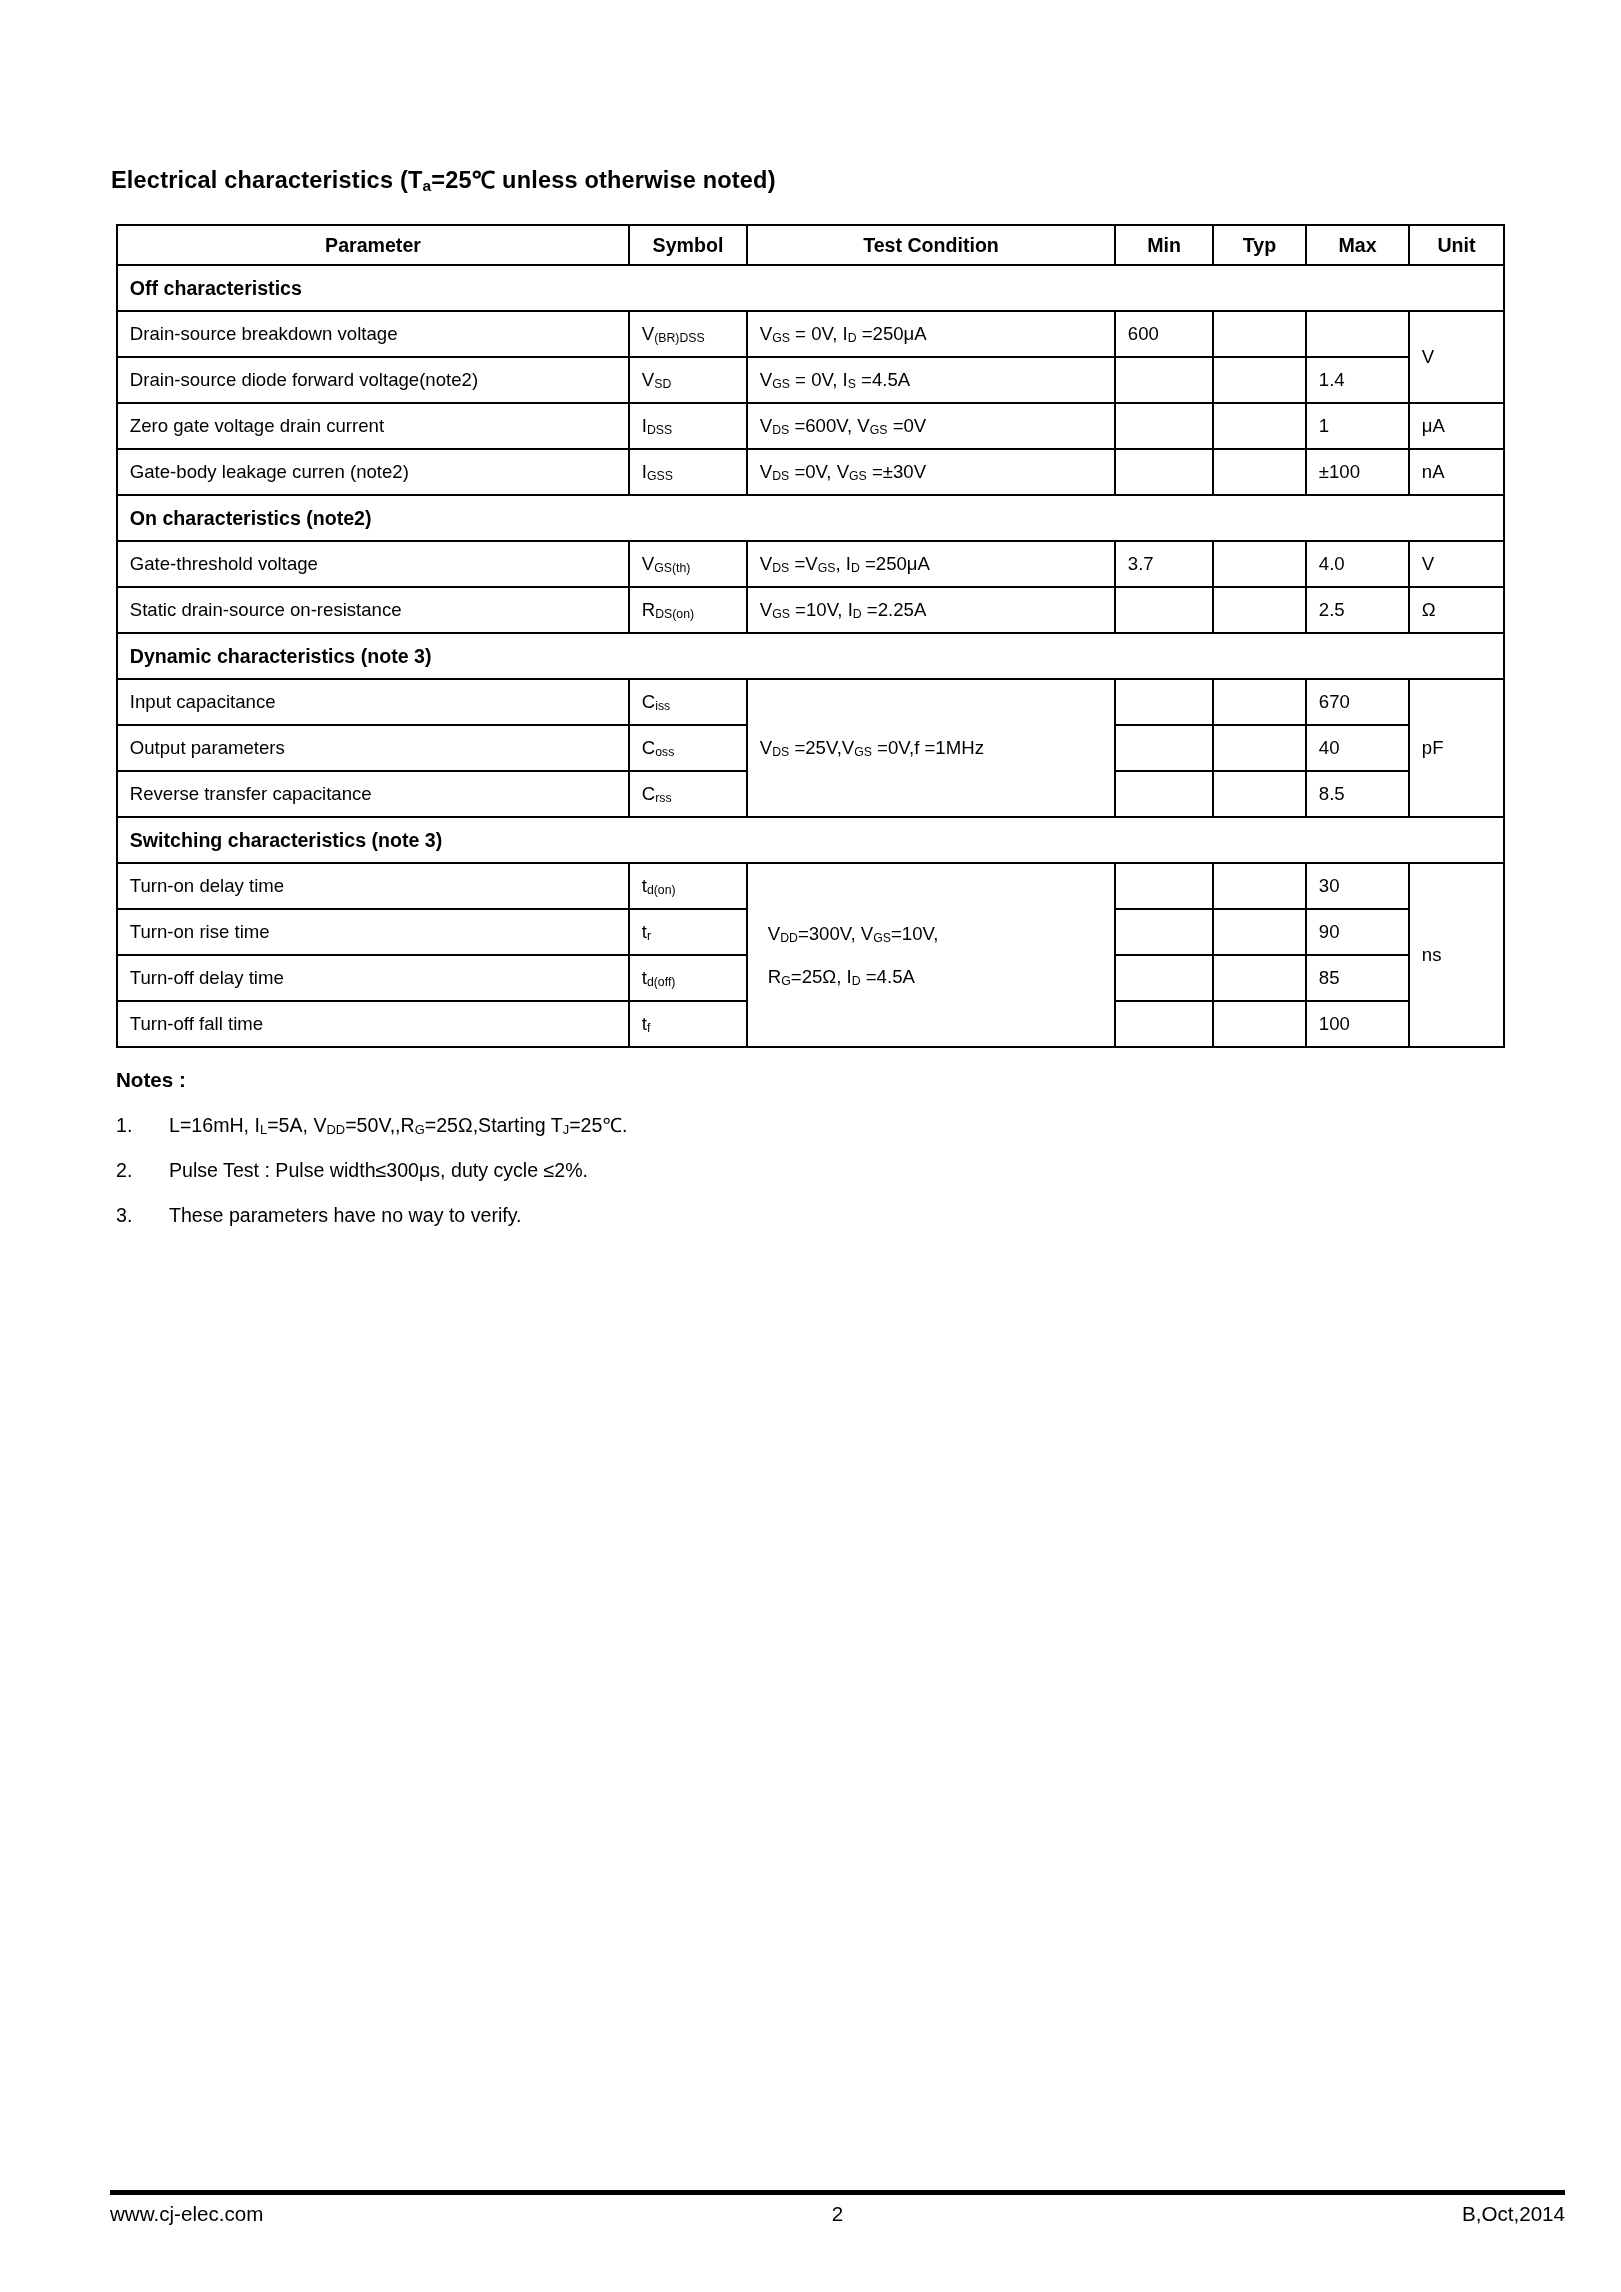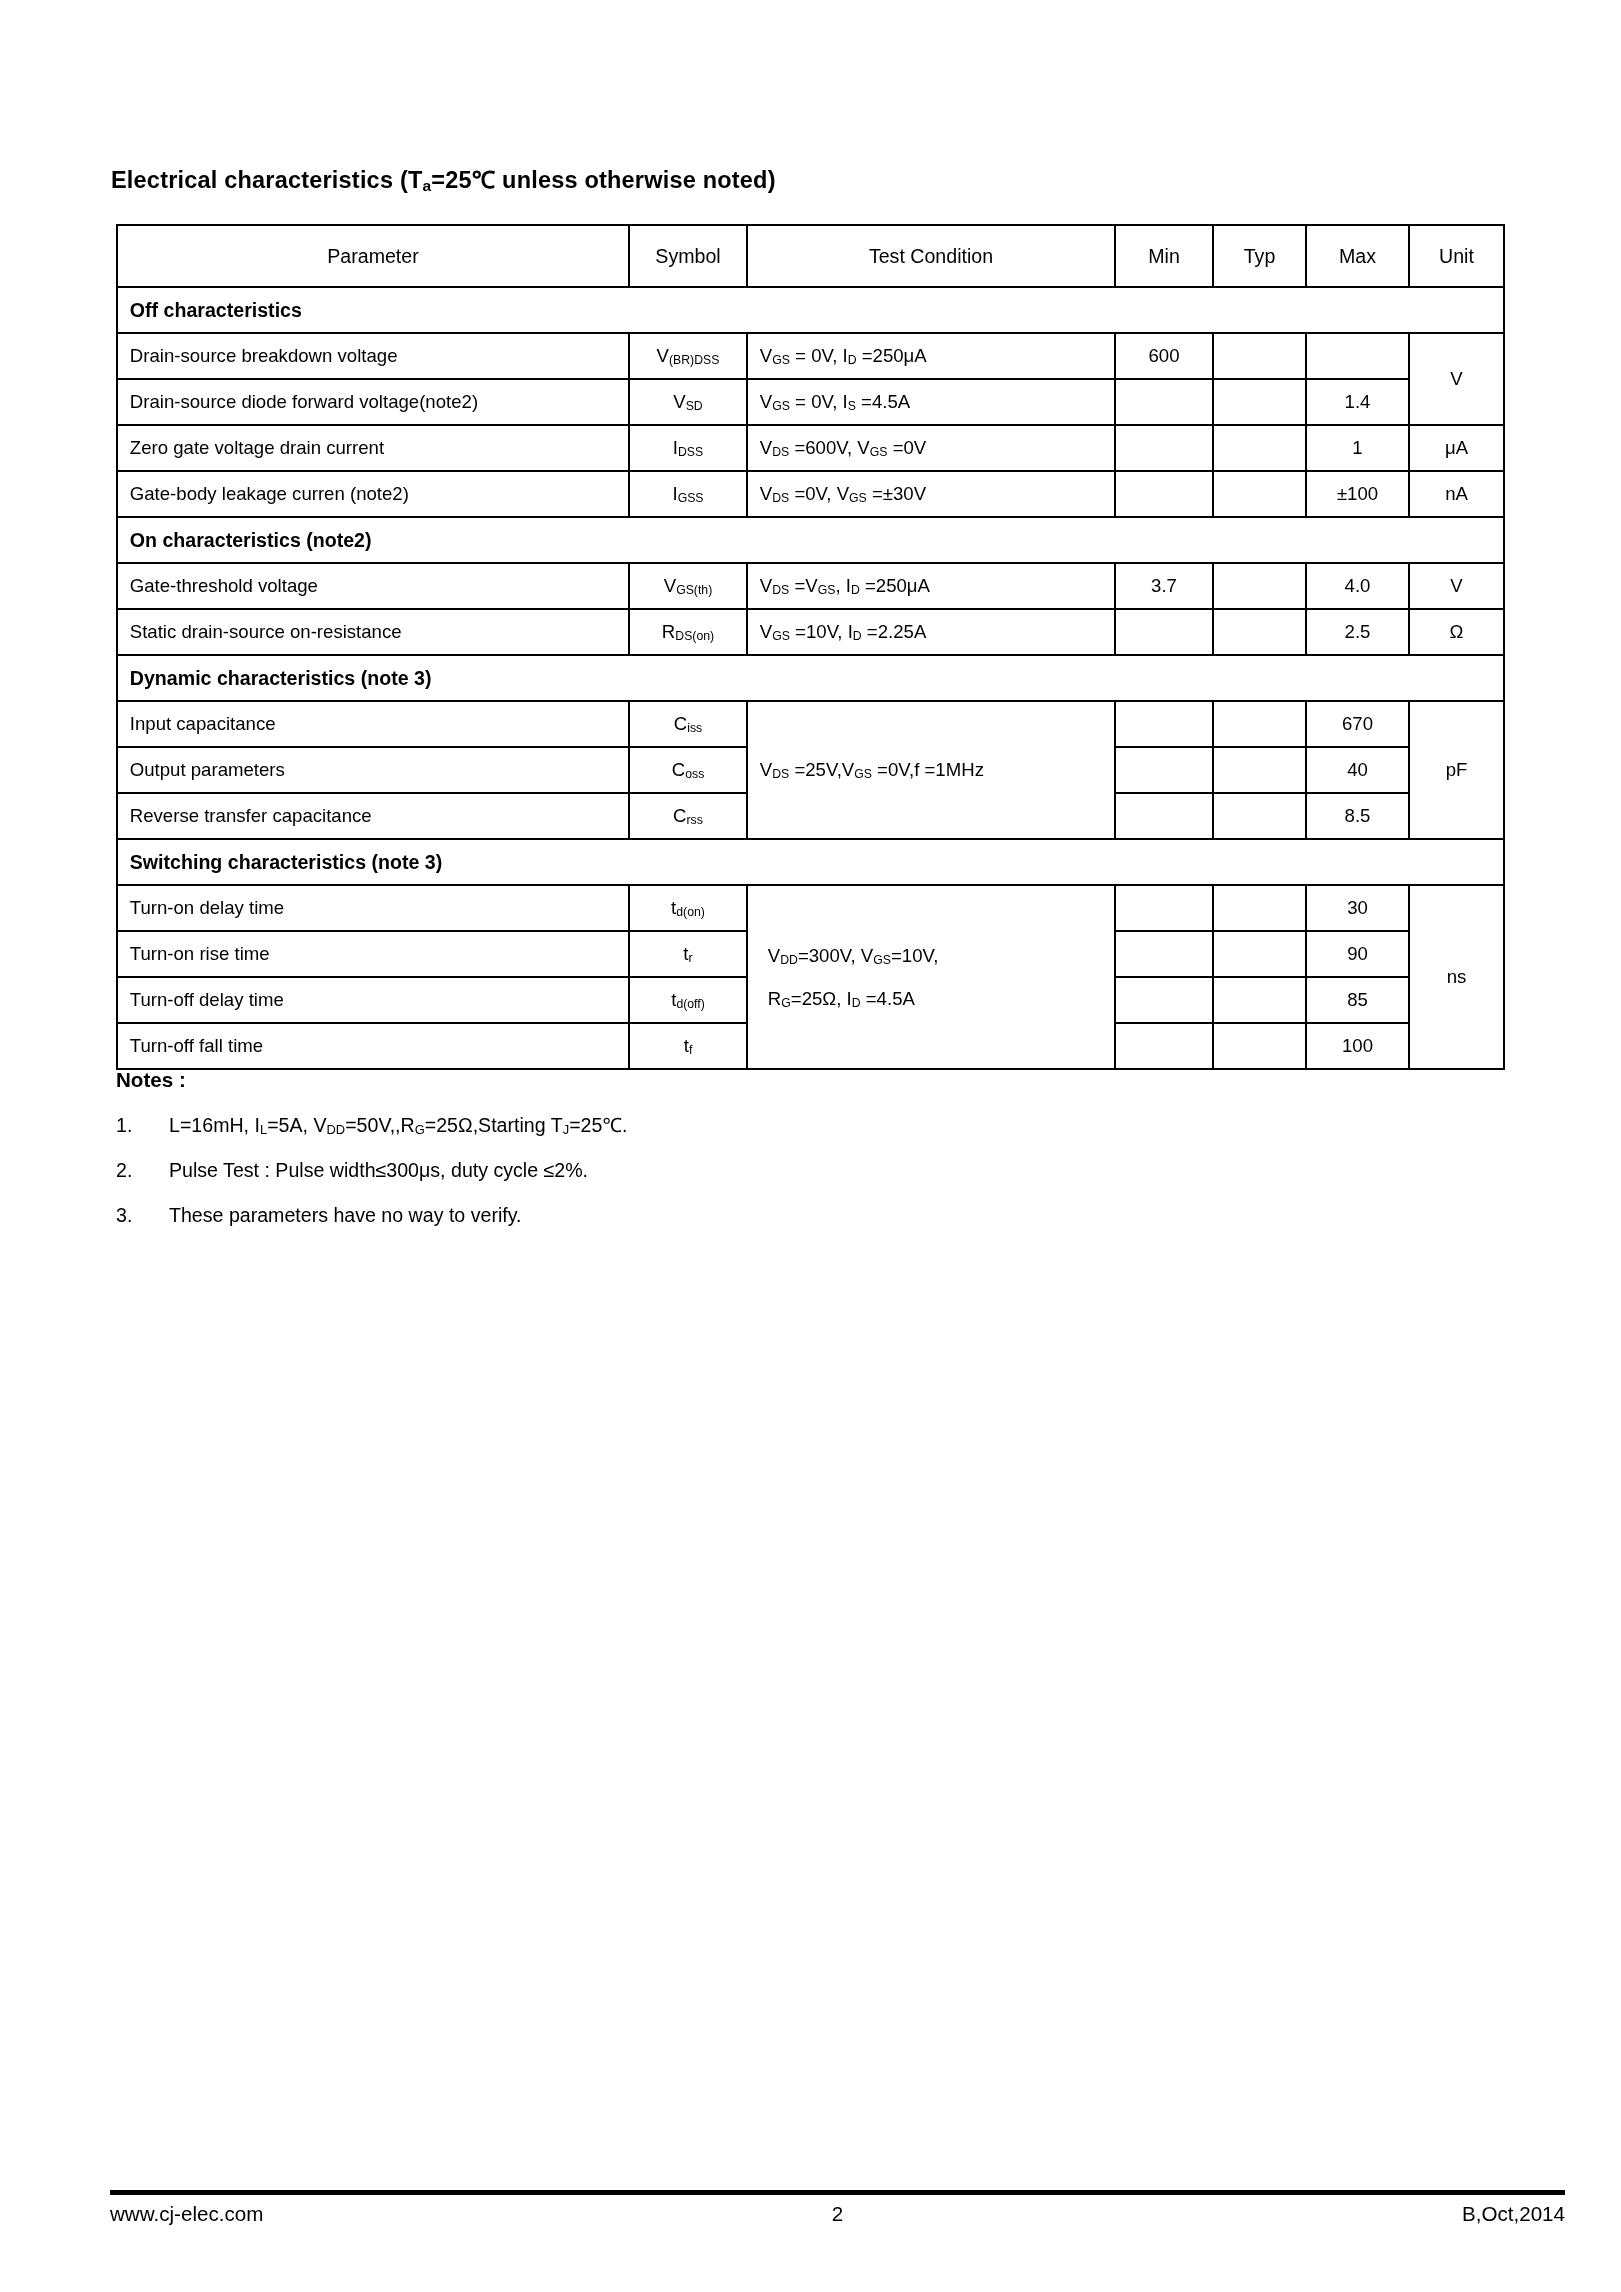--- a/index.html
+++ b/index.html
@@ -22,29 +22,29 @@
   table.chars th, table.chars td{
     border:2px solid #000;
     padding:0 11.8px;
     height:46px;
     box-sizing:border-box;
     vertical-align:middle;
     overflow:hidden;
     white-space:nowrap;
   }
   table.chars thead th{
-    height:62px;font-weight:normal;text-align:center;font-size:19.6px;
+    height:40px;font-weight:bold;text-align:center;font-size:19.6px;
     border-bottom:2.9px solid #000;padding:0 15px;
   }
   table.chars tr.sec td{
     font-weight:bold;font-size:19.6px;text-align:left;
     border-top:2.9px solid #000;border-bottom:2.9px solid #000;margin-left:28px;
   }
   td.l{text-align:left;}
-  td.c{text-align:center;padding:0 3.9px;}
+  td.c{padding:0 3.9px;}
   td.cond-multi div{line-height:43px;margin-left:8px;}
   .notes{position:absolute;left:116px;top:1068px;width:1176px;font-size:19.6px;}
   .notes-label{font-weight:bold;font-size:20.6px;margin-bottom:21.6px;}
   .note-item{display:flex;margin-bottom:21.6px;line-height:23.5px;}
   .note-num{width:53px;flex:0 0 53px;}
   .footer-rule{position:absolute;left:110px;top:2190px;width:1455px;height:4.9px;background:#000;}
   .footer{
     position:absolute;left:110px;top:2202px;width:1455px;
     display:grid;grid-template-columns:1fr auto 1fr;align-items:start;
     font-size:20.6px;

